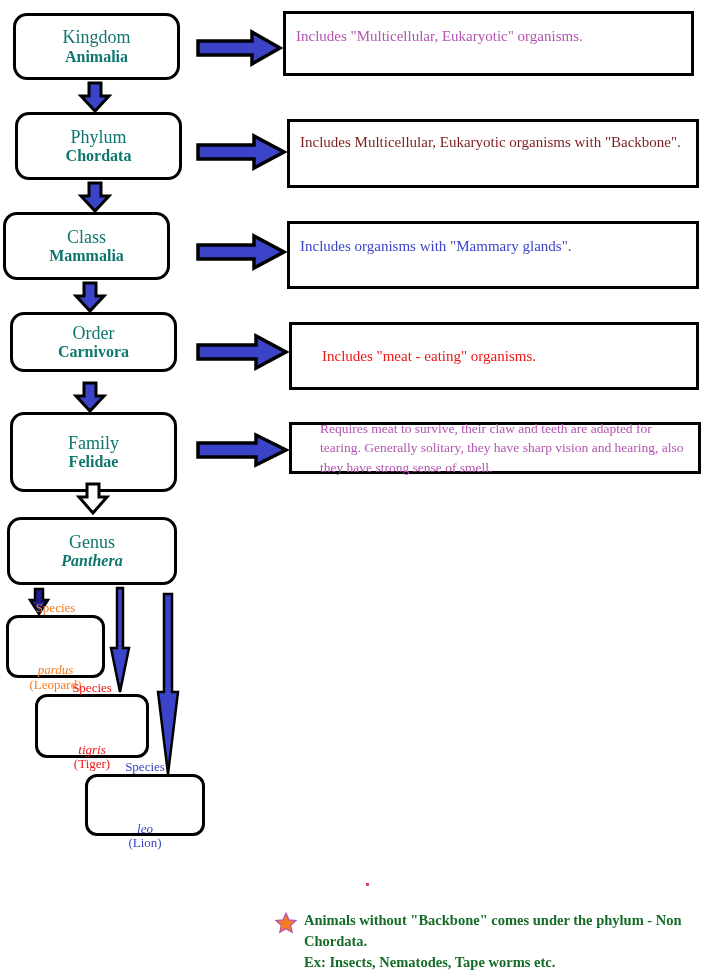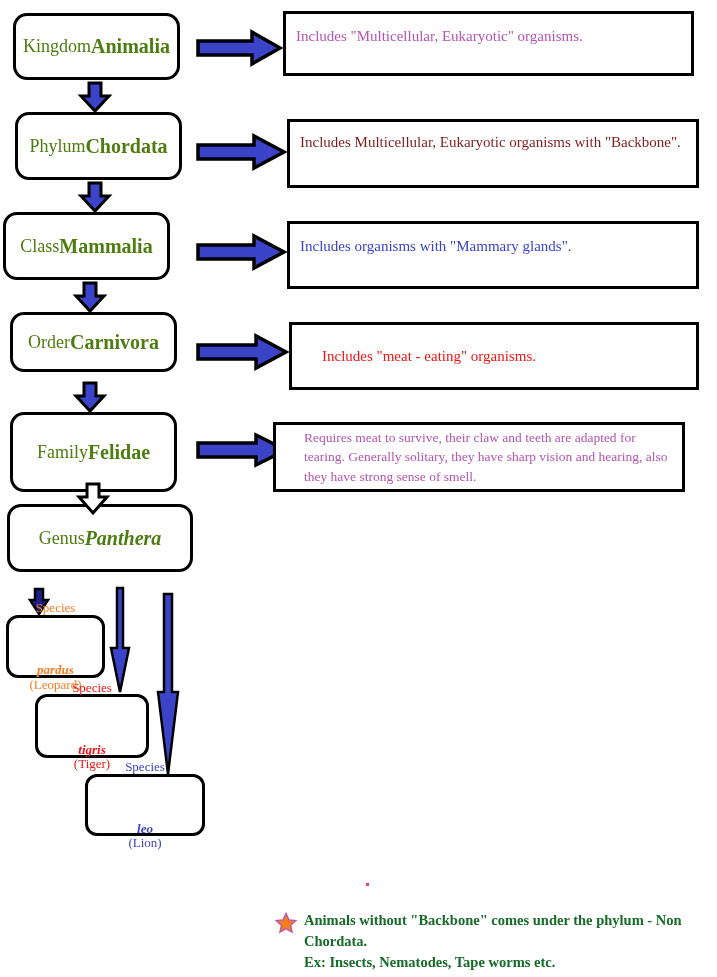--- a/index.html
+++ b/index.html
@@ -22,33 +22,33 @@
   }
 
   
   .rank-box {
     position: absolute;
     border: 3px solid #000000;
     border-radius: 14px;
     background: #ffffff;
     box-sizing: border-box;
     display: flex;
-    flex-direction: row;
+    flex-direction: column;
     align-items: center;
     justify-content: center;
     text-align: center;
-    color: #4d7c0f;
+    color: #0f766e;
     line-height: 1.12;
   }
   .rank-name {
     font-size: 18px;
     font-weight: normal;
   }
   .rank-taxon {
-    font-size: 20px;
+    font-size: 16px;
     font-weight: bold;
   }
   .rank-taxon.italic {
     font-style: italic;
   }
 
   
   .species-box {
     position: absolute;
     border: 3px solid #000000;
@@ -56,21 +56,21 @@
     background: #ffffff;
     box-sizing: border-box;
     display: flex;
     flex-direction: column;
     align-items: center;
     justify-content: center;
     text-align: center;
     line-height: 1.1;
   }
   .sp-rank { font-size: 13px; }
-  .sp-name { font-size: 13px; font-weight: bold; font-style: italic; margin-top: 48px; }
+  .sp-name { font-size: 13px; font-weight: normal; font-style: italic; margin-top: 48px; }
   .sp-common { font-size: 13px; }
 
   
   .desc-box {
     position: absolute;
     border: 3px solid #000000;
     background: #ffffff;
     box-sizing: border-box;
     display: flex;
     align-items: center;
@@ -139,21 +139,21 @@
   <div class="rank-box" style="left:10px; top:312px; width:167px; height:60px;">
     <div class="rank-name">Order</div>
     <div class="rank-taxon">Carnivora</div>
   </div>
 
   <div class="rank-box" style="left:10px; top:412px; width:167px; height:80px;">
     <div class="rank-name">Family</div>
     <div class="rank-taxon">Felidae</div>
   </div>
 
-  <div class="rank-box" style="left:7px; top:504px; width:186px; height:68px;">
+  <div class="rank-box" style="left:7px; top:517px; width:170px; height:68px;">
     <div class="rank-name">Genus</div>
     <div class="rank-taxon italic">Panthera</div>
   </div>
 
   <svg class="arrow-svg" style="left:79px; top:82px;" width="32" height="30" viewBox="0 0 32 30">
     <polygon points="10,1 22,1 22,14 30,14 16,29 2,14 10,14" fill="#3b44c8" stroke="#000000" stroke-width="3" stroke-linejoin="miter"></polygon>
   </svg>
 
   <svg class="arrow-svg" style="left:79px; top:182px;" width="32" height="30" viewBox="0 0 32 30">
     <polygon points="10,1 22,1 22,14 30,14 16,29 2,14 10,14" fill="#3b44c8" stroke="#000000" stroke-width="3" stroke-linejoin="miter"></polygon>
@@ -200,21 +200,21 @@
   </div>
 
   <div class="desc-box" style="left:287px; top:221px; width:412px; height:68px;">
     <div class="desc-text" style="color:#3b44c8; align-self:flex-start; margin-top:8px;">Includes organisms with "Mammary glands".</div>
   </div>
 
   <div class="desc-box" style="left:289px; top:322px; width:410px; height:68px;">
     <div class="desc-text" style="color:#f01414; margin-left:20px;">Includes "meat - eating" organisms.</div>
   </div>
 
-  <div class="desc-box" style="left:273px; top:422px; width:412px; height:70px;padding-left:28px;">
+  <div class="desc-box" style="left:289px; top:422px; width:412px; height:52px;padding-left:28px;">
     <div class="desc-text small" style="color:#b355b0;">Requires meat to survive, their claw and teeth are adapted for tearing. Generally solitary, they have sharp vision and hearing, also they have strong sense of smell.</div>
   </div>
 
   <svg class="arrow-svg" style="left:28px; top:588px;" width="22" height="28" viewBox="0 0 22 28">
     <polygon points="7,1 15,1 15,12 20,12 11,26 2,12 7,12" fill="#1d1f8a" stroke="#000000" stroke-width="2.5" stroke-linejoin="miter"></polygon>
   </svg>
 
   <svg class="arrow-svg" style="left:108px; top:586px;" width="24" height="108" viewBox="0 0 24 108">
     <polygon points="9,2 15,2 15,62 21,62 12,106 3,62 9,62" fill="#3b44c8" stroke="#000000" stroke-width="2.5" stroke-linejoin="miter"></polygon>
   </svg>

